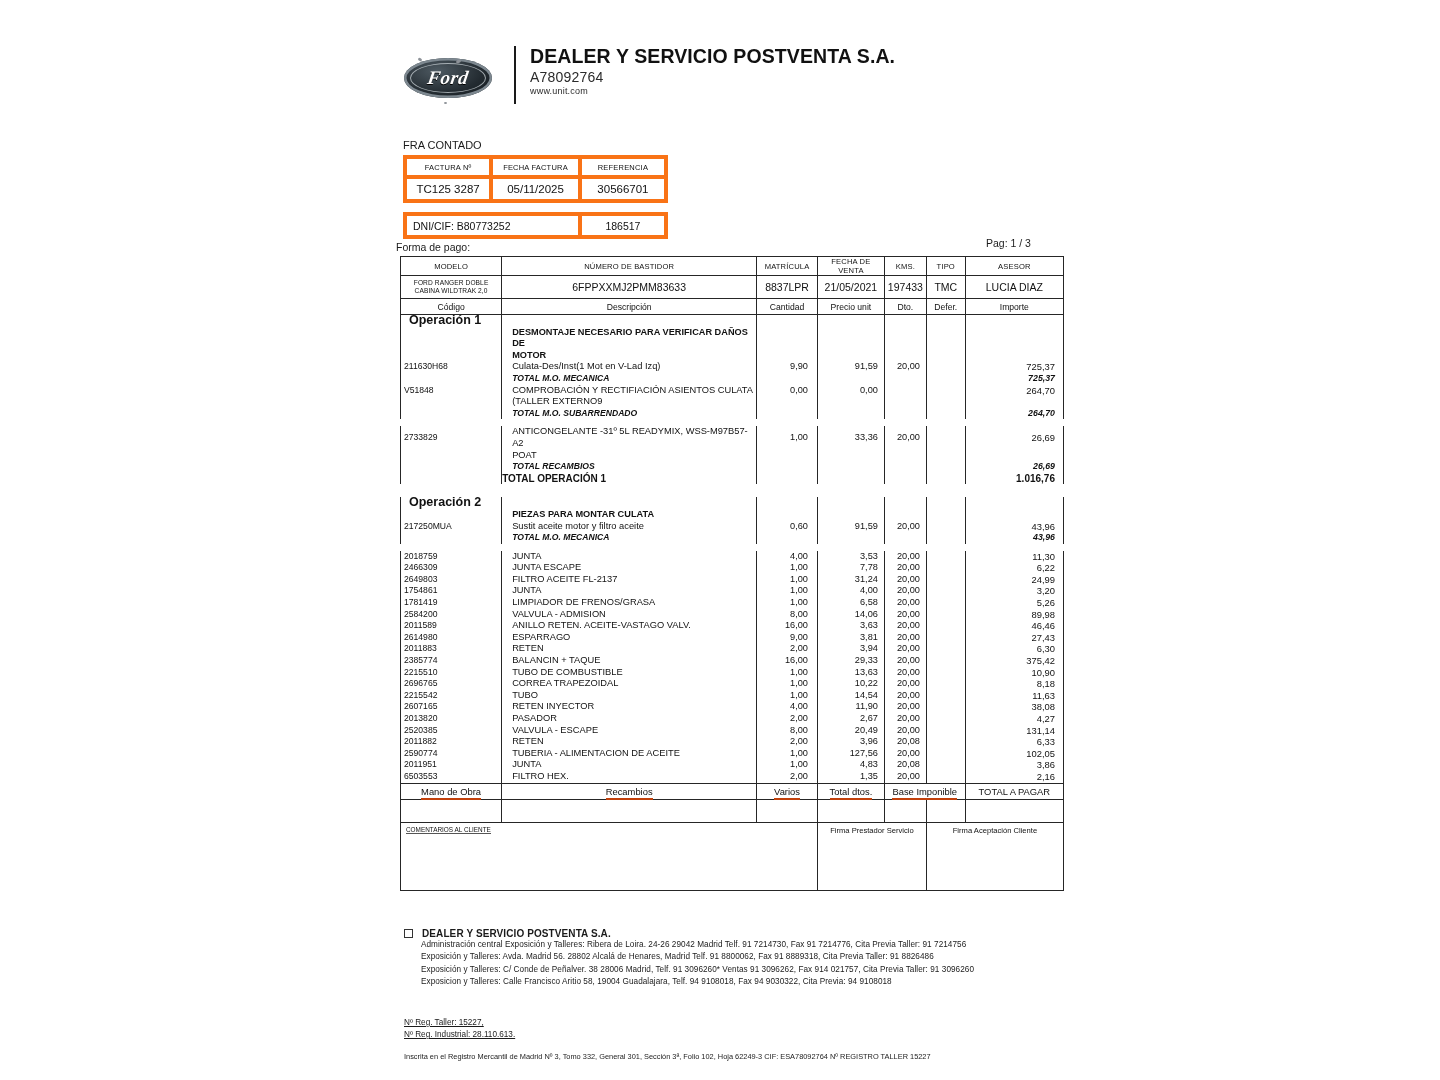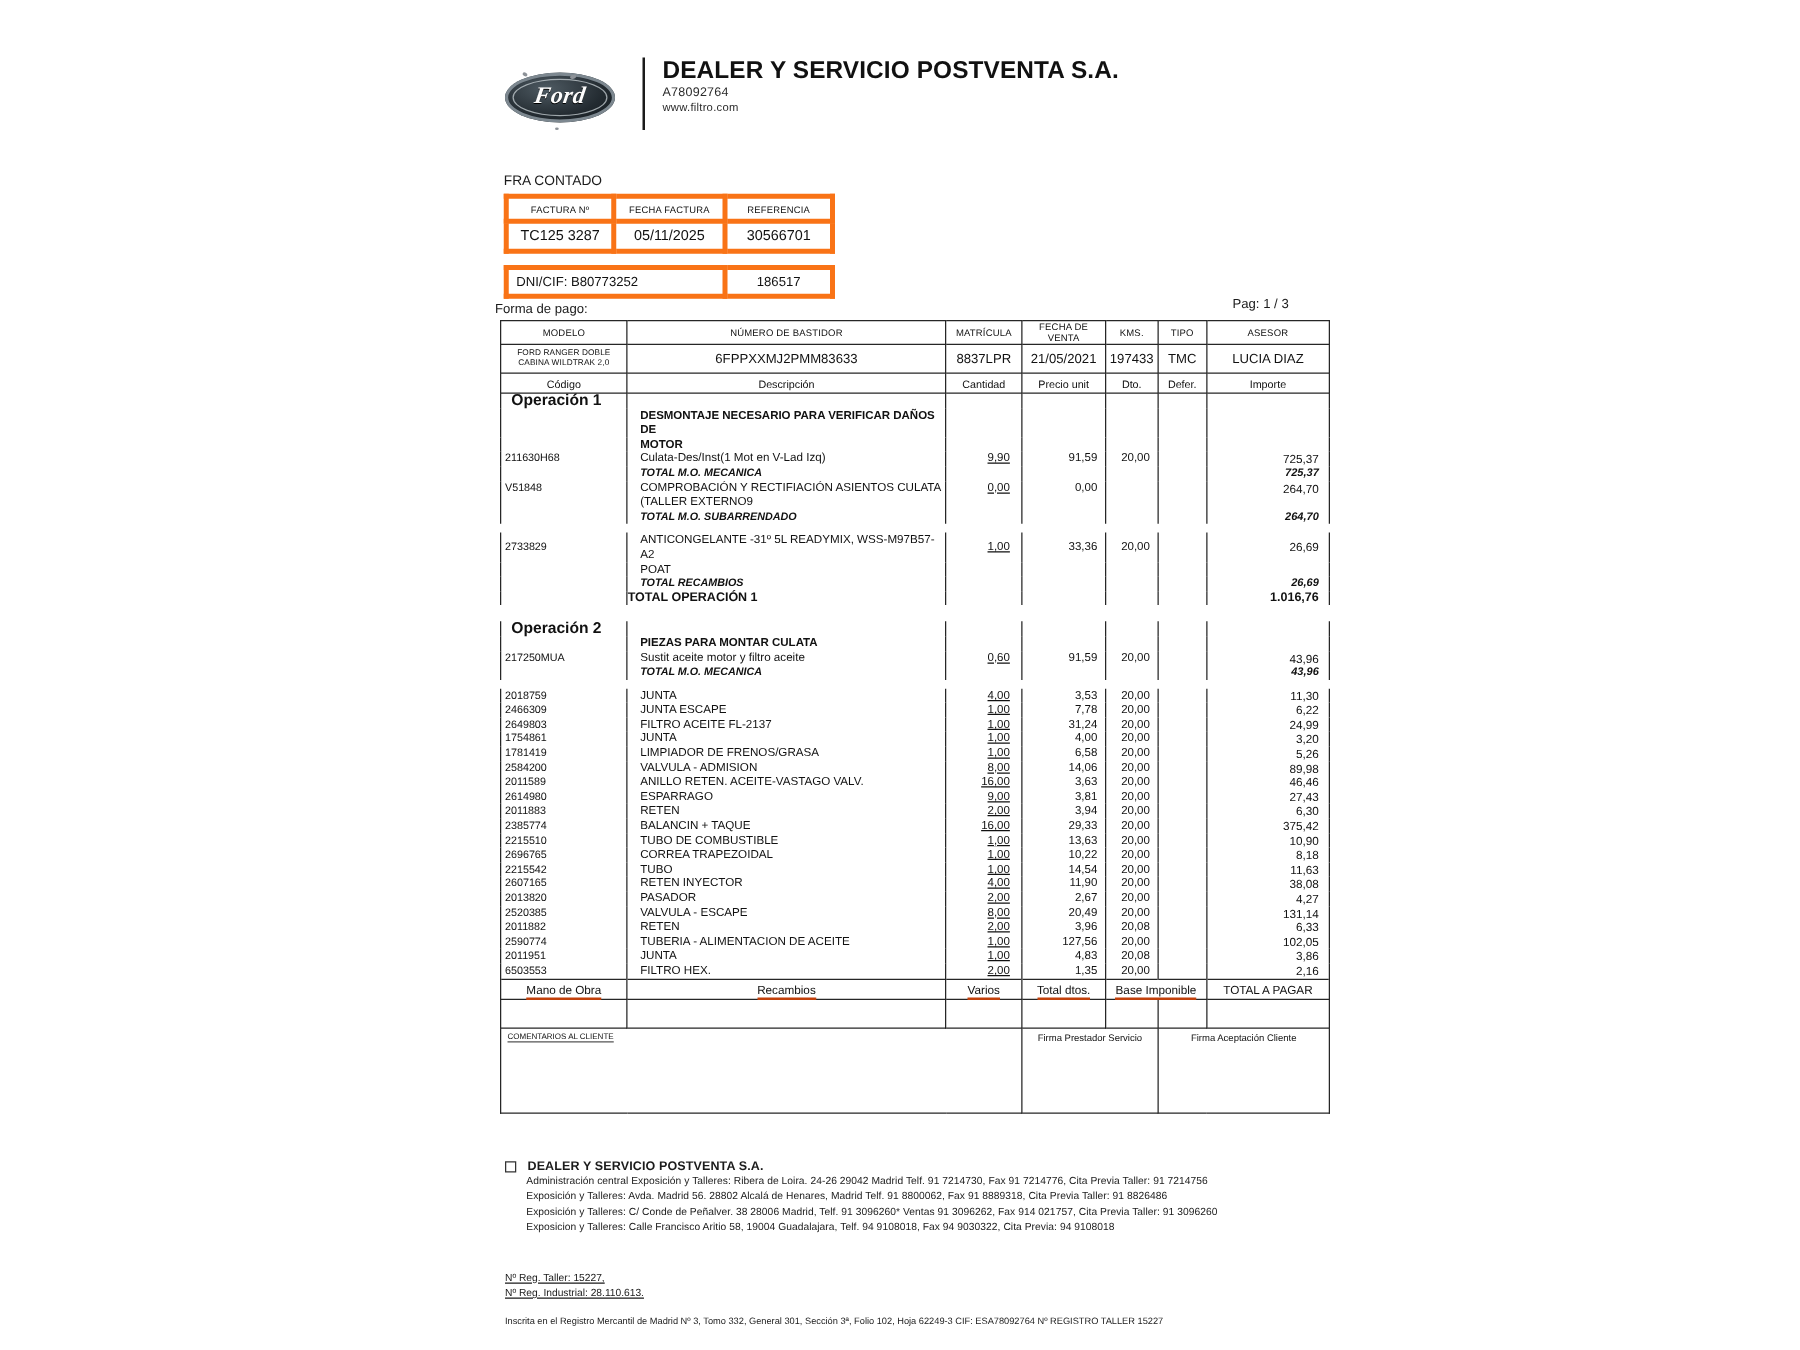--- a/index.html
+++ b/index.html
@@ -77,21 +77,21 @@
   }
   #brandname {
     font-size: 19.5px;
     font-weight: bold;
     letter-spacing: 0.1px;
     color: #111;
     line-height: 1.05;
     white-space: nowrap;
   }
   #brandcif {
-    font-size: 10px;
+    font-size: 14px;
     color: #2b2b2b;
     margin-top: 3px;
     letter-spacing: .2px;
   }
   #brandweb {
     font-size: 9px;
     color: #2b2b2b;
     margin-top: 1px;
     letter-spacing: .2px;
   }
@@ -160,21 +160,21 @@
   
   #t-main tr.item td {
     border-top: none;
     border-bottom: none;
     height: 11.6px;
     line-height: 11.6px;
   }
   #t-main tr.item td.c-code { font-size: 8.6px; }
   #t-main tr.item td.c-desc { font-size: 9.3px; padding-left: 10px; }
   #t-main tr.item td.num    { text-align: right; font-size: 9.2px; padding-right: 6px; }
-  #t-main tr.item td.num.qty { padding-right: 9px; text-decoration: underline; }
+  #t-main tr.item td.num.qty { padding-right: 9px; }
   #t-main tr.item td.imp    { text-align: right; font-size: 9.4px; padding-right: 8px; }
   #t-main tr.item td.c-desc.bold { font-weight: bold; font-size: 9.2px; }
   #t-main tr.item td.c-desc.ital { font-style: italic; font-weight: bold; font-size: 8.6px; }
   #t-main tr.item td.imp.ital { font-style: italic; font-weight: bold; font-size: 8.8px; }
   #t-main tr.item td.op {
     font-size: 12.5px;
     font-weight: bold;
     padding-left: 8px;
   }
   #t-main tr.item td.c-desc.total-op {
@@ -247,21 +247,21 @@
 
   <div id="letterhead">
     <div class="ford-oval">
       <span class="speck" id="sp1"></span>
       <span class="speck" id="sp2"></span>
       <span class="speck" id="sp3"></span>
     </div>
     <div id="brandblock">
       <div id="brandname">DEALER Y SERVICIO POSTVENTA S.A.</div>
       <div id="brandcif">A78092764</div>
-      <div id="brandweb">www.filtro.com</div>
+      <div id="brandweb">www.unit.com</div>
     </div>
   </div>
 
   <div class="doc-label" style="left:403px; top:139px; font-size:11px;">FRA CONTADO</div>
 
   <table class="grid" id="t-factura">
     <tbody>
         <tr>
       <td class="hd" style="width:33%">FACTURA Nº</td>
       <td class="hd" style="width:34%">FECHA FACTURA</td>

